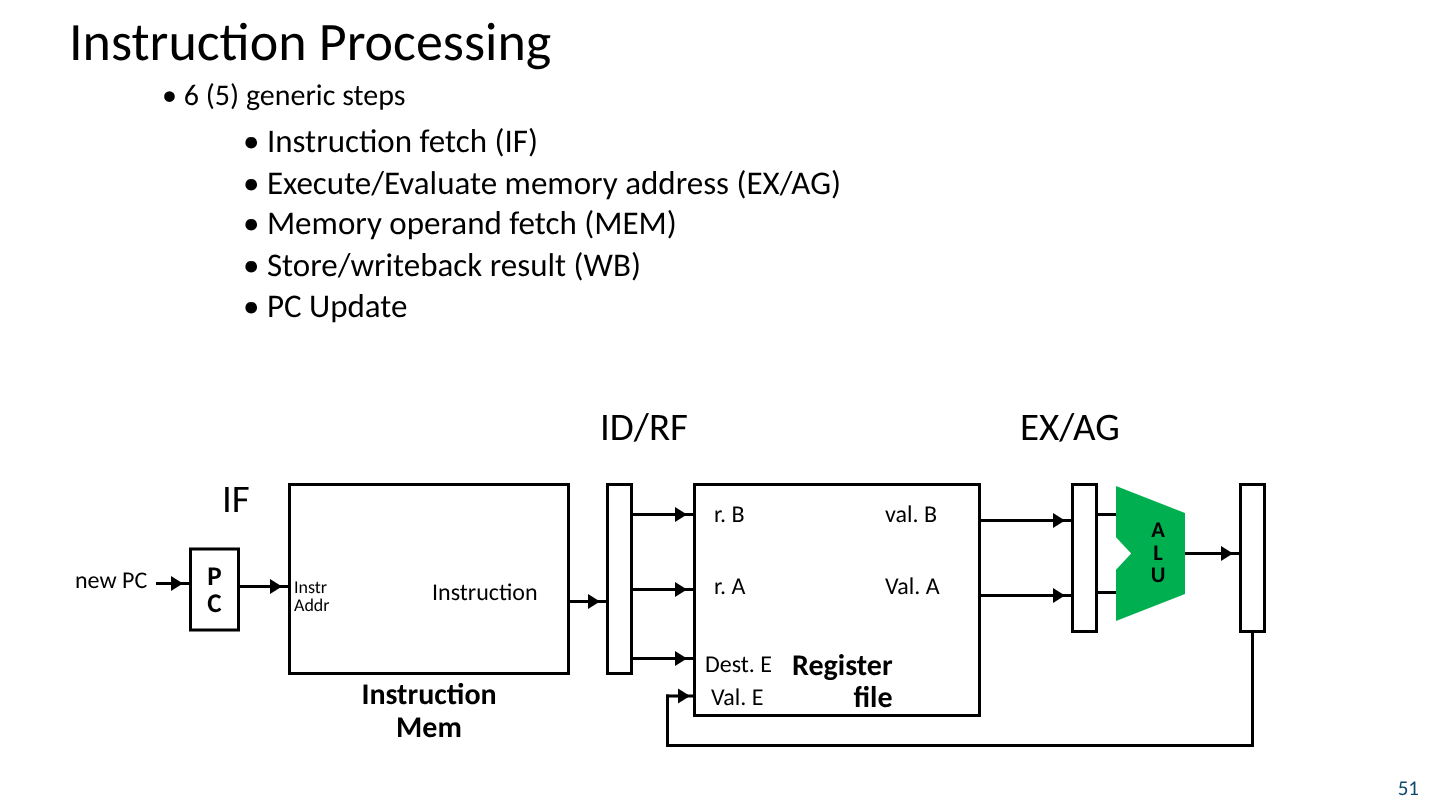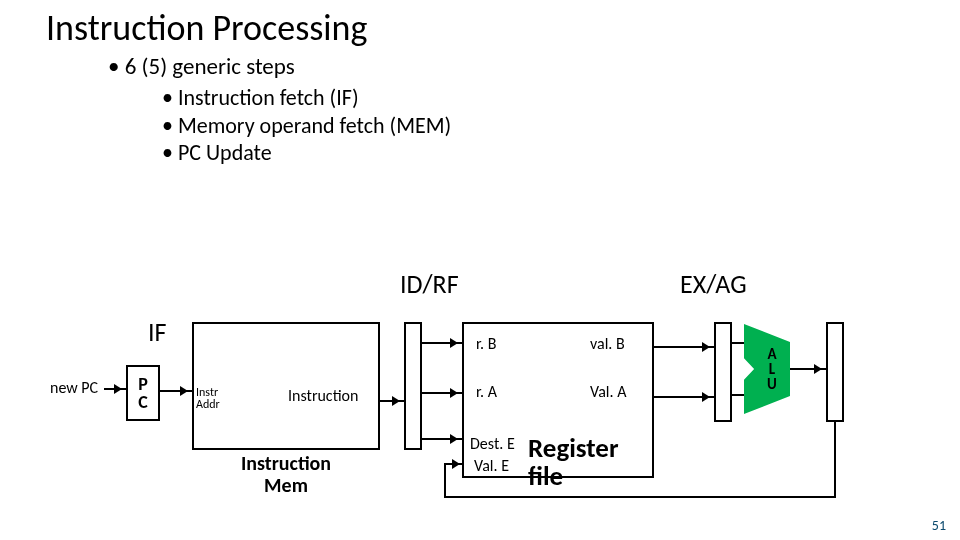--- a/index.html
+++ b/index.html
@@ -3,21 +3,21 @@
 <meta charset="utf-8">
 <style>
   * { box-sizing: border-box; margin: 0; padding: 0; }
   body {
     width: 960px; height: 540px;
     font-family: "Calibri", "Segoe UI", Arial, sans-serif;
     background: #fff; color: #000;
     position: relative;
   }
   .title { font-size: 36px; font-weight: 400; margin: 6px 0 2px 46px; }
-  .sub   { font-size: 23px; margin-left: 108px; margin-bottom: 4px; }
+  .sub   { font-size: 20px; margin-left: 108px; margin-bottom: 4px; }
   .sub::before { content: "• "; }
   .steps { margin-left: 162px; font-size: 22px; line-height: 1.25; }
   .steps li { list-style: none; }
   .steps li::before { content: "• "; }
   .stage-labels { position: absolute; top: 268px; left: 0; width: 100%; font-size: 26px; }
   .stage-labels span { position: absolute; }
   .lbl-if   { left: 148px; margin-top: 48px; }
   .lbl-idrf { left: 400px; }
   .lbl-exag { left: 680px; }
   .diagram { position: absolute; top: 310px; left: 50px; width: 860px; height: 200px; }
@@ -51,21 +51,21 @@
     position: absolute; left: 412px; top: 12px; width: 192px; height: 156px;
     border: 2.5px solid #000;
   }
   .rf-lbl { position: absolute; font-size: 16px; line-height: 1; }
   .rB    { left: 426px; top: 26px; }
   .rA    { left: 426px; top: 74px; }
   .DestE { left: 420px; top: 126px;}
   .ValE  { left: 424px; top: 148px;}
   .valB  { left: 540px; top: 26px; }
   .ValA  { left: 540px; top: 74px; }
-  .rf-cap{ position: absolute; left: 478px; top: 124px; font-size: 27px; font-weight: 700; text-align: left; line-height: 1.05; }
+  .rf-cap{ position: absolute; left: 478px; top: 124px; font-size: 20px; font-weight: 700; text-align: right; line-height: 1.05; }
   .arrow-b,.arrow-a { position: absolute; height: 2px; background: #000; }
   .arrow-b { left: 604px; top: 36px; width: 60px; }
   .arrow-a { left: 604px; top: 86px; width: 60px; }
   .arrow-b::after,.arrow-a::after { content:""; position:absolute; right:-1px; top:-4px; border:5px solid transparent; border-left:8px solid #000; }
   .latch2 { position: absolute; left: 664px; top: 12px; width: 18px; height: 100px; border: 2.5px solid #000; }
   .alu {
     position: absolute; left: 694px; top: 14px;
     width: 46px; height: 90px;
     background: #00b050;
     clip-path: polygon(0% 0%, 100% 20%, 100% 80%, 0% 100%, 0% 62%, 22% 50%, 0% 38%);
@@ -87,21 +87,23 @@
   .fbk.h4::after { content:""; position:absolute; right:-1px; top:-4px; border:5px solid transparent; border-left:8px solid #000; }
   .pagenum { position: absolute; right: 14px; bottom: 6px; font-size: 14px; color: #0c4a6e; }
 </style>
 </head>
 <body>
 
 <div class="title">Instruction Processing</div>
 <div class="sub">6 (5) generic steps</div>
 <ul class="steps">
   <li>Instruction fetch (IF)</li>
+  <li>Execute/Evaluate memory address (EX/AG)</li>
   <li>Memory operand fetch (MEM)</li>
+  <li>Store/writeback result (WB)</li>
   <li>PC Update</li>
 </ul>
 
 <div class="stage-labels">
   <span class="lbl-if">IF</span>
   <span class="lbl-idrf">ID/RF</span>
   <span class="lbl-exag">EX/AG</span>
 </div>
 
 <div class="diagram">

